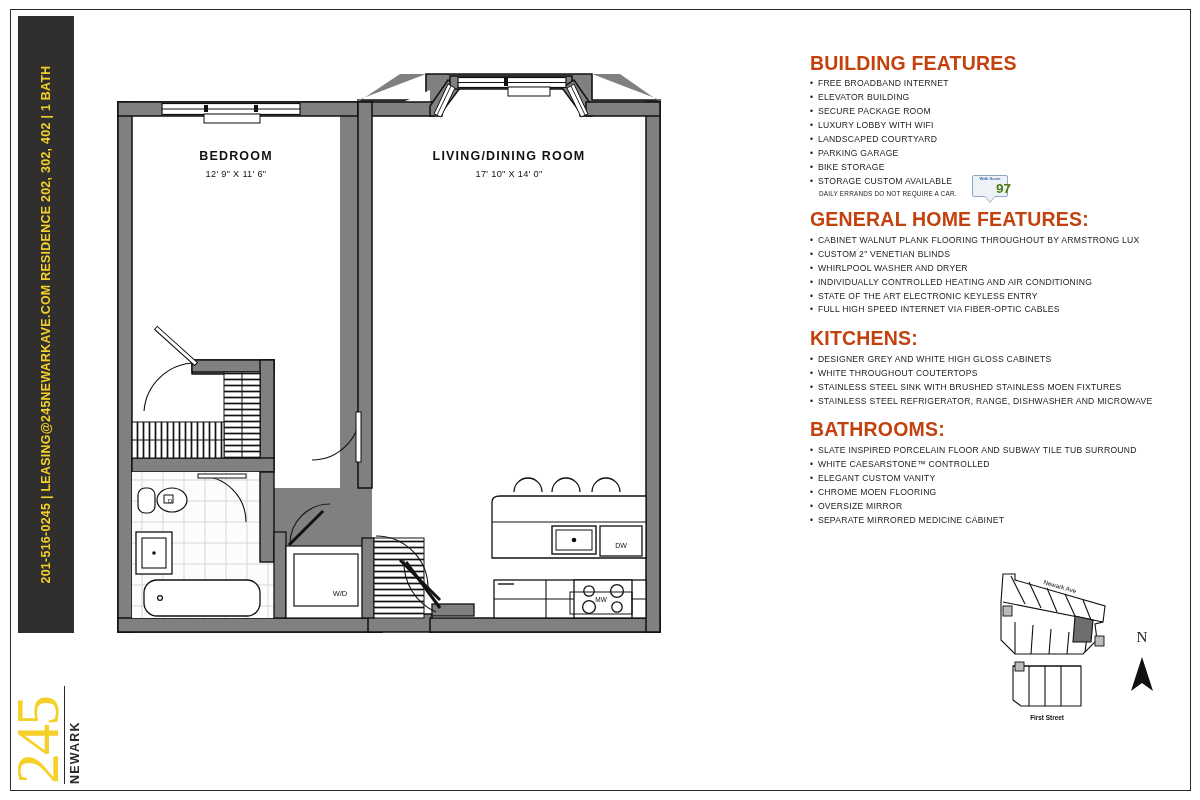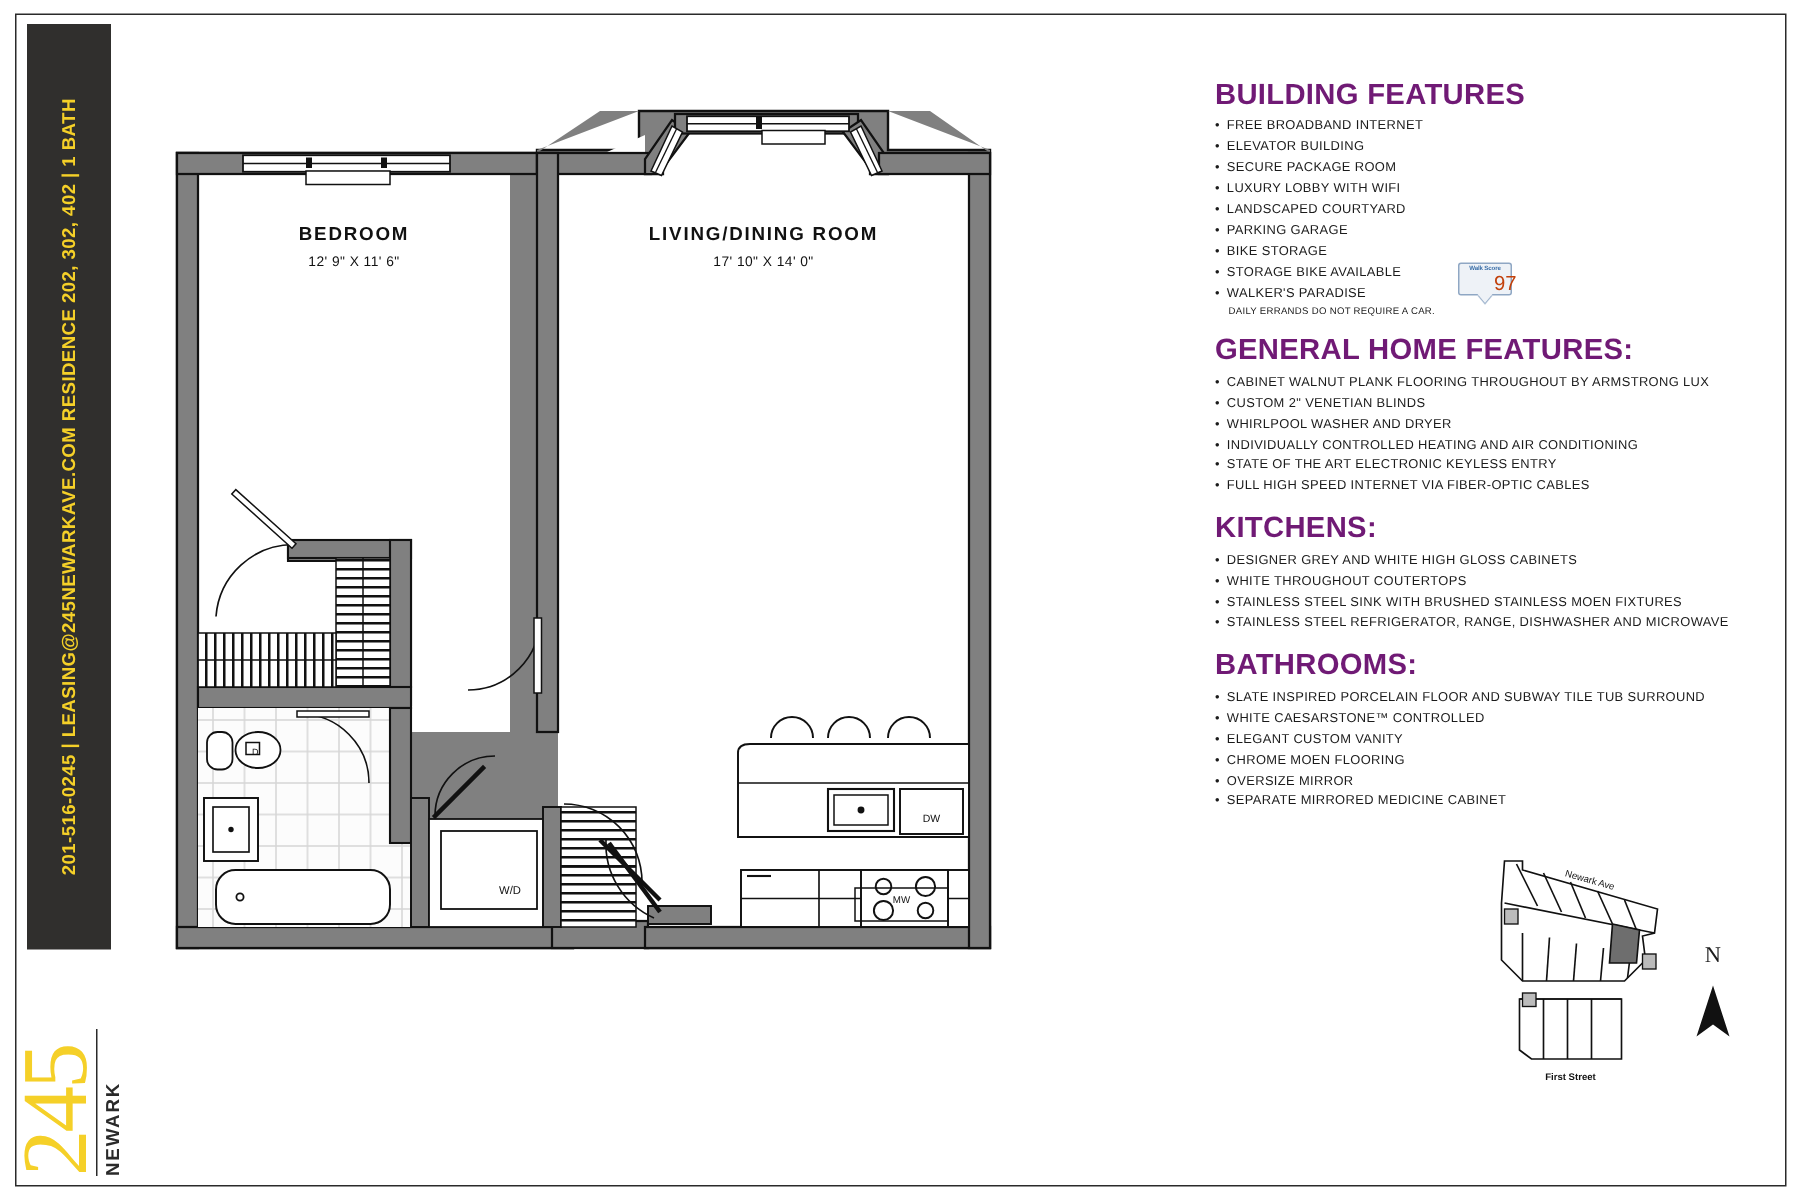--- a/index.html
+++ b/index.html
@@ -94,21 +94,21 @@
 
   
   #features {
     position: absolute;
     left: 810px; top: 52px;
     width: 370px;
   }
   .sec-title {
     font-size: 19.5px;
     font-weight: bold;
-    color: #701a75;
+    color: #c2410c;
     letter-spacing: 0.2px;
     line-height: 1.15;
     margin-bottom: 3px;
   }
   .sec { margin-bottom: 10px; position: relative; }
   .feat {
     font-size: 8.6px;
     color: #1b1b1b;
     letter-spacing: 0.25px;
     line-height: 1.62;
@@ -138,22 +138,22 @@
   }
   #ws-label {
     font-size: 4.1px;
     color: #3a6ea8;
     font-weight: bold;
     line-height: 1.1;
     letter-spacing: -0.1px;
   }
   #ws-value {
     font-size: 13.5px;
-    font-weight: normal;
-    color: #c2410c;
+    font-weight: bold;
+    color: #4d7c0f;
     line-height: 1.05;
     margin-left: 21px;
   }
   #ws-tail {
     width: 0; height: 0;
     margin: -1px auto 0;
     border-left: 5px solid transparent;
     border-right: 5px solid transparent;
     border-top: 6px solid #eef2f7;
     filter: drop-shadow(0 1px 0 #8fa7c4);
@@ -418,22 +418,21 @@
     <div class="sec">
       <div class="sec-title">BUILDING FEATURES</div>
       <div id="list-building">
           <div class="feat"><span class="b">•</span><span> FREE BROADBAND INTERNET</span></div>
           <div class="feat"><span class="b">•</span><span> ELEVATOR BUILDING</span></div>
           <div class="feat"><span class="b">•</span><span> SECURE PACKAGE ROOM</span></div>
           <div class="feat"><span class="b">•</span><span> LUXURY LOBBY WITH WIFI</span></div>
           <div class="feat"><span class="b">•</span><span> LANDSCAPED COURTYARD</span></div>
           <div class="feat"><span class="b">•</span><span> PARKING GARAGE</span></div>
           <div class="feat"><span class="b">•</span><span> BIKE STORAGE</span></div>
-          <div class="feat"><span class="b">•</span><span> STORAGE BIKE AVAILABLE</span></div>
-          <div class="feat"><span class="b">•</span><span> WALKER'S PARADISE</span></div>
+          <div class="feat"><span class="b">•</span><span> STORAGE CUSTOM AVAILABLE</span></div>
         </div>
       <div class="subnote">DAILY ERRANDS DO NOT REQUIRE A CAR.</div>
 
       <div id="walkscore">
         <div id="ws-box">
           <div id="ws-label">Walk Score</div>
           <div id="ws-value">97</div>
         </div>
         <div id="ws-tail"></div>
       </div>

